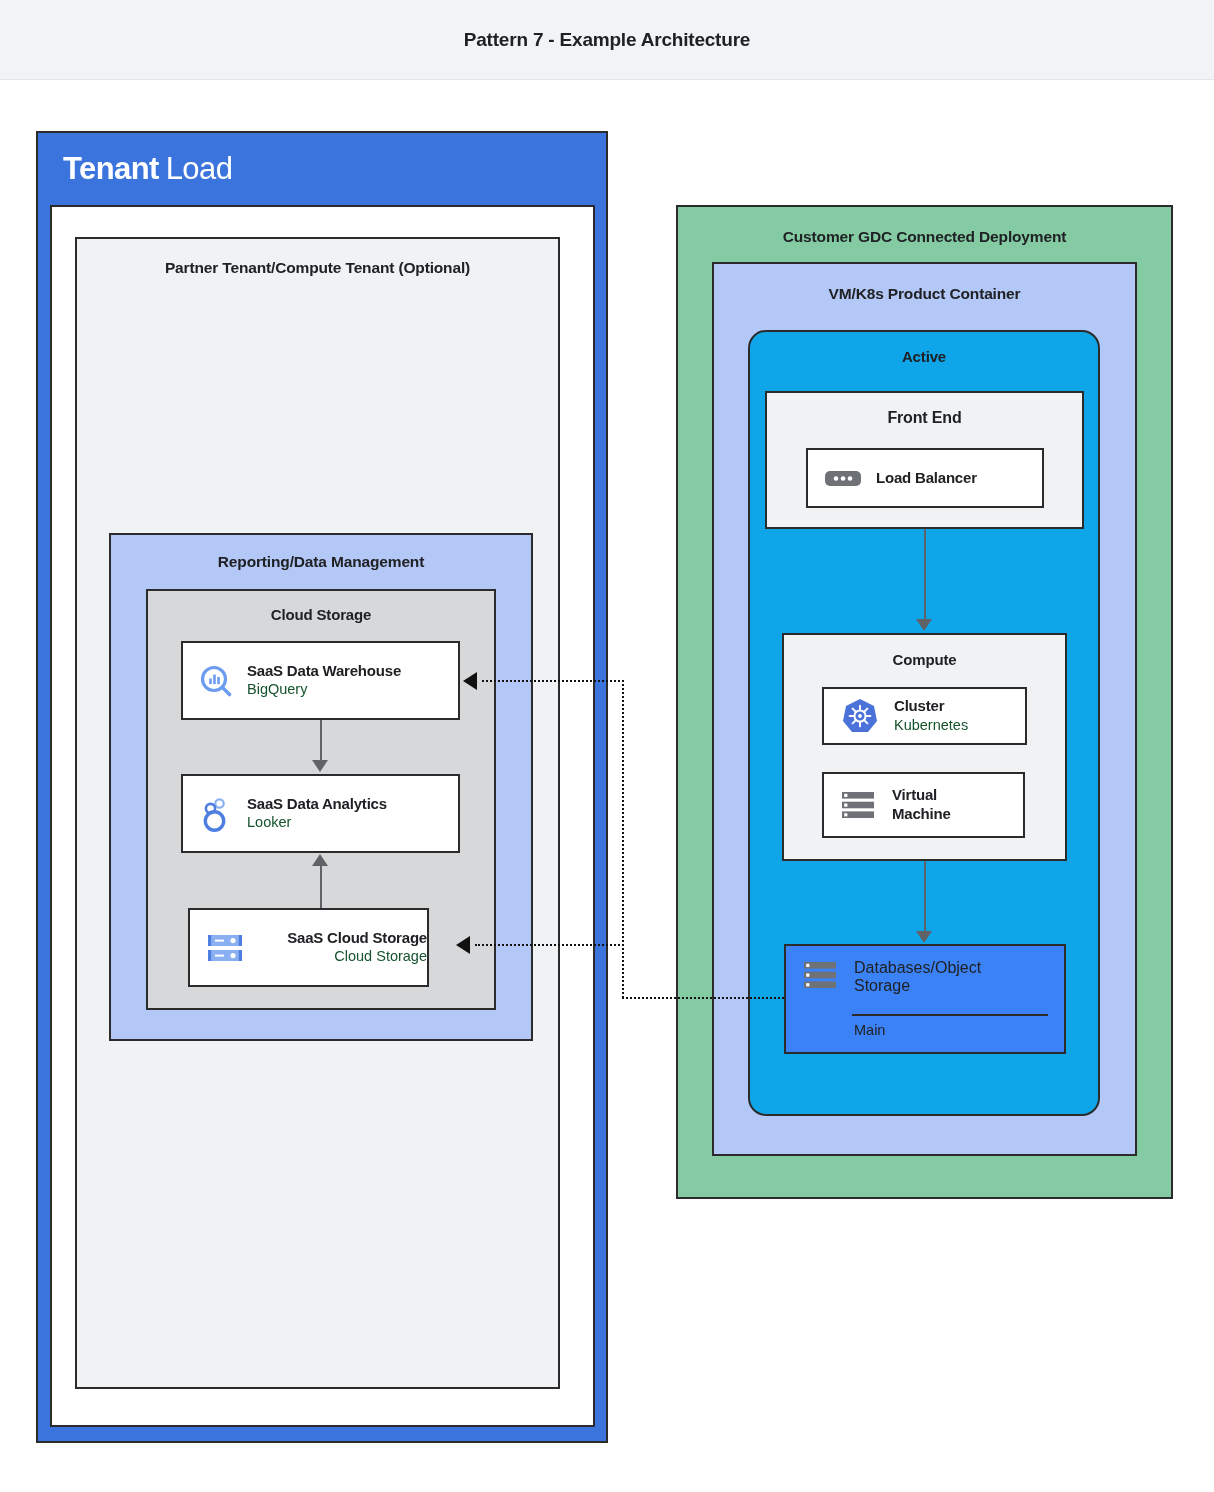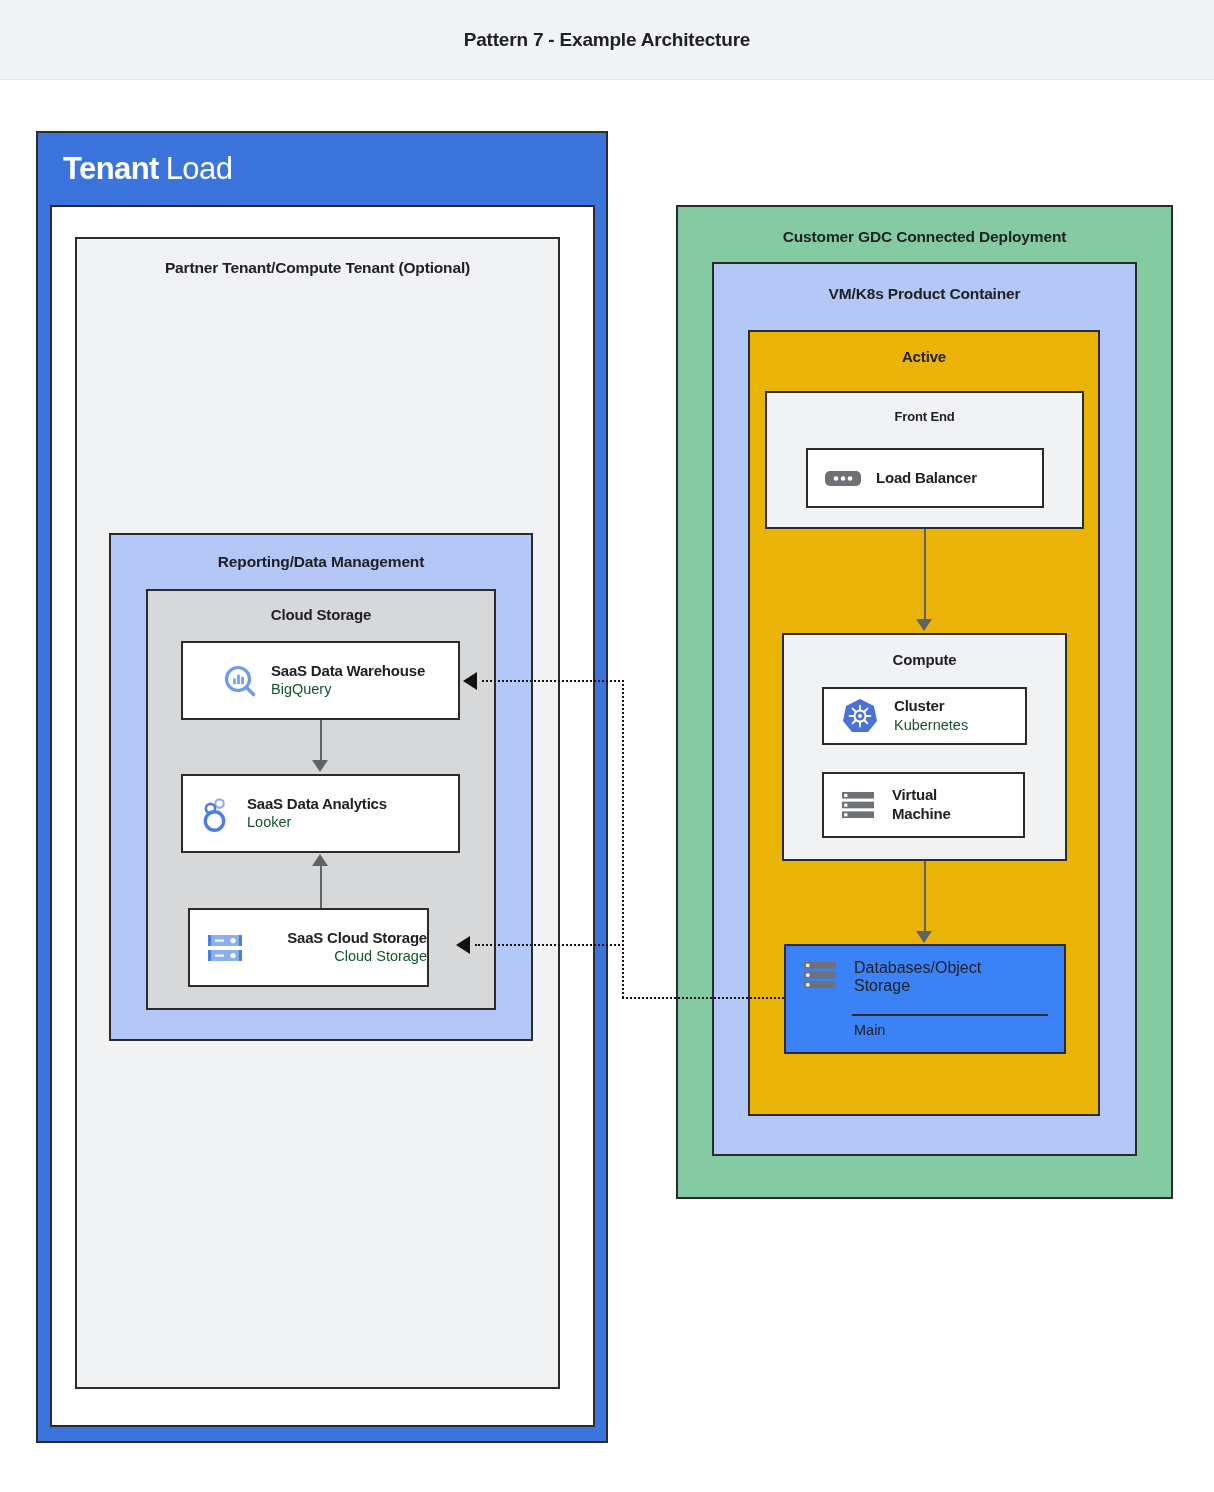--- a/index.html
+++ b/index.html
@@ -123,21 +123,21 @@
     color: #202124;
     line-height: 1.25;
   }
   .card .card-sub {
     font-size: 14.5px;
     font-weight: normal;
     color: #14532d;
     line-height: 1.3;
   }
 
-  #card-bq      { left: 181px; top: 641px;  width: 279px; height: 79px; padding-left: 24px; }
+  #card-bq      { left: 181px; top: 641px;  width: 279px; height: 79px; }
   #card-looker  { left: 181px; top: 774px;  width: 279px; height: 79px; }
   #card-gcs     { left: 188px; top: 908px;  width: 241px; height: 79px; text-align: right; }
 
   
   #gdc-box {
     left: 676px; top: 205px;
     width: 497px; height: 994px;
     background: #84cba4;
   }
   #gdc-title { top: 21px; font-size: 15.5px; }
@@ -145,30 +145,31 @@
   #vmk8s-box {
     left: 712px; top: 262px;
     width: 425px; height: 894px;
     background: #b3c8f6;
   }
   #vmk8s-title { top: 21px; font-size: 15.5px; }
 
   #active-box {
     left: 748px; top: 330px;
     width: 352px; height: 786px;
-    background: #eab308;
+    background: #0ea5e9;
+    border-radius: 18px;
   }
   #active-title { top: 16px; font-size: 15px; }
 
   #frontend-box {
     left: 765px; top: 391px;
     width: 319px; height: 138px;
     background: #f1f2f3;
   }
-  #frontend-title { top: 16px; font-size: 13px; }
+  #frontend-title { top: 16px; font-size: 16px; }
 
   #compute-box {
     left: 782px; top: 633px;
     width: 285px; height: 228px;
     background: #f1f2f3;
   }
   #compute-title { top: 16px; font-size: 15px; }
 
   #card-lb      { left: 806px; top: 448px; width: 238px; height: 60px; }
   #card-cluster { left: 822px; top: 687px; width: 205px; height: 58px; }

